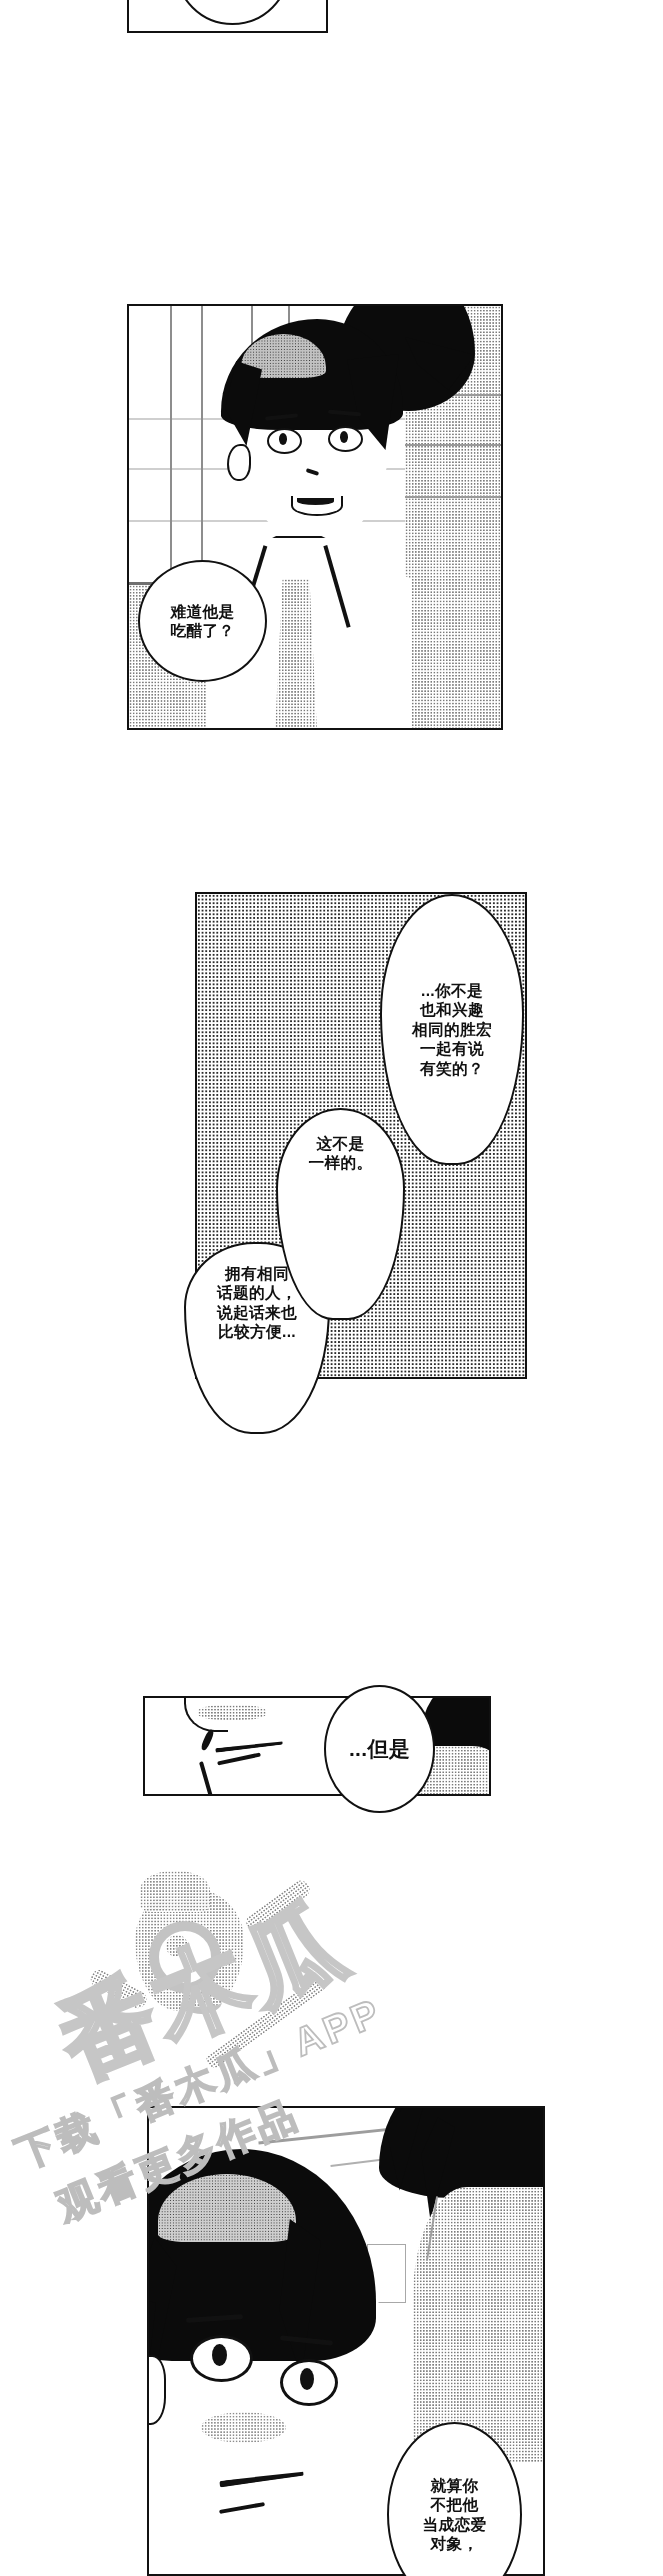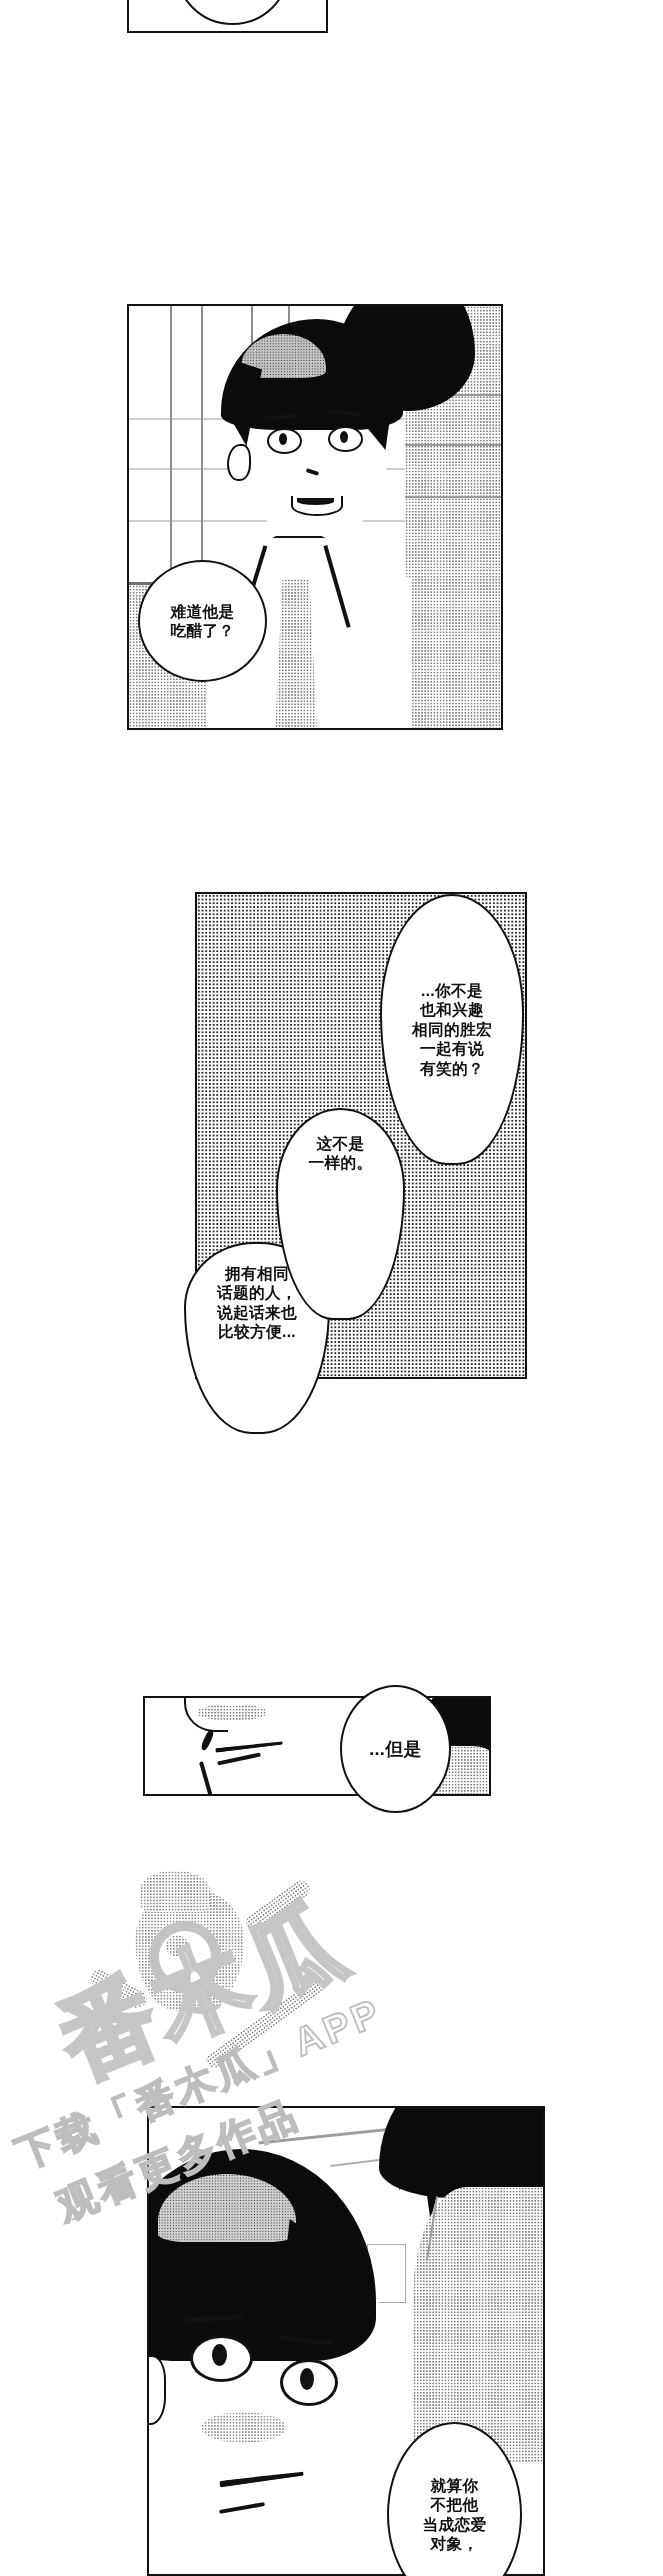--- a/index.html
+++ b/index.html
@@ -137,21 +137,21 @@
     <div class="art tone-light" style="left:53px;top:7.4px;width:68px;height:14.7px;border-radius:40%;"></div>
     <div class="art ink" style="left:59px;top:31px;width:7.4px;height:22px;border-radius:40%;transform:rotate(24deg);"></div>
     <div class="art ink" style="left:70px;top:46px;width:68px;height:4.6px;border-radius:3.7px;transform:rotate(-7deg);clip-path:polygon(0 0,100% 36%,100% 100%,0 100%);"></div>
     <div class="art ink" style="left:72px;top:59px;width:44px;height:3.7px;border-radius:3.7px;transform:rotate(-12deg);"></div>
     <div class="art ink" style="left:59px;top:63px;width:3.7px;height:37px;border-radius:2.8px;transform:rotate(-16deg);"></div>
 
     <div class="art hair-dark" style="left:276px;top:-13px;width:88px;height:74px;border-radius:40% 50% 30% 30% / 70% 80% 20% 20%;"></div>
     <div class="art tone-light" style="left:241px;top:48px;width:107px;height:52px;border-radius:40% 20% 0 0;"></div>
   </div>
 
-  <div class="bubble" style="left:340px;top:1685px;width:107px;height:124px;font-size:18px;text-align:center;">...但是</div>
+  <div class="bubble" style="left:324px;top:1685px;width:107px;height:124px;font-size:21px;text-align:center;">...但是</div>
 
   <div class="watermark" style="left:0;top:1834px;width:479px;height:396px;">
 
     <div class="art tone-light" style="position:absolute;left:135px;top:55px;width:109px;height:122px;
                 border-radius:46% 46% 40% 40% / 42% 42% 58% 58%;opacity:.9;"></div>
     <div class="art tone-light" style="position:absolute;left:140px;top:37px;width:70px;height:41px;
                 border-radius:46% 46% 16% 16%;opacity:.9;"></div>
     <div class="art" style="position:absolute;left:149px;top:87px;width:52px;height:52px;border-radius:50%;
                 border:10px solid #c3c3c3;background:#fff;"></div>
     <div class="art tone-light" style="position:absolute;left:166px;top:101px;width:22px;height:22px;border-radius:50%;opacity:.95;"></div>

